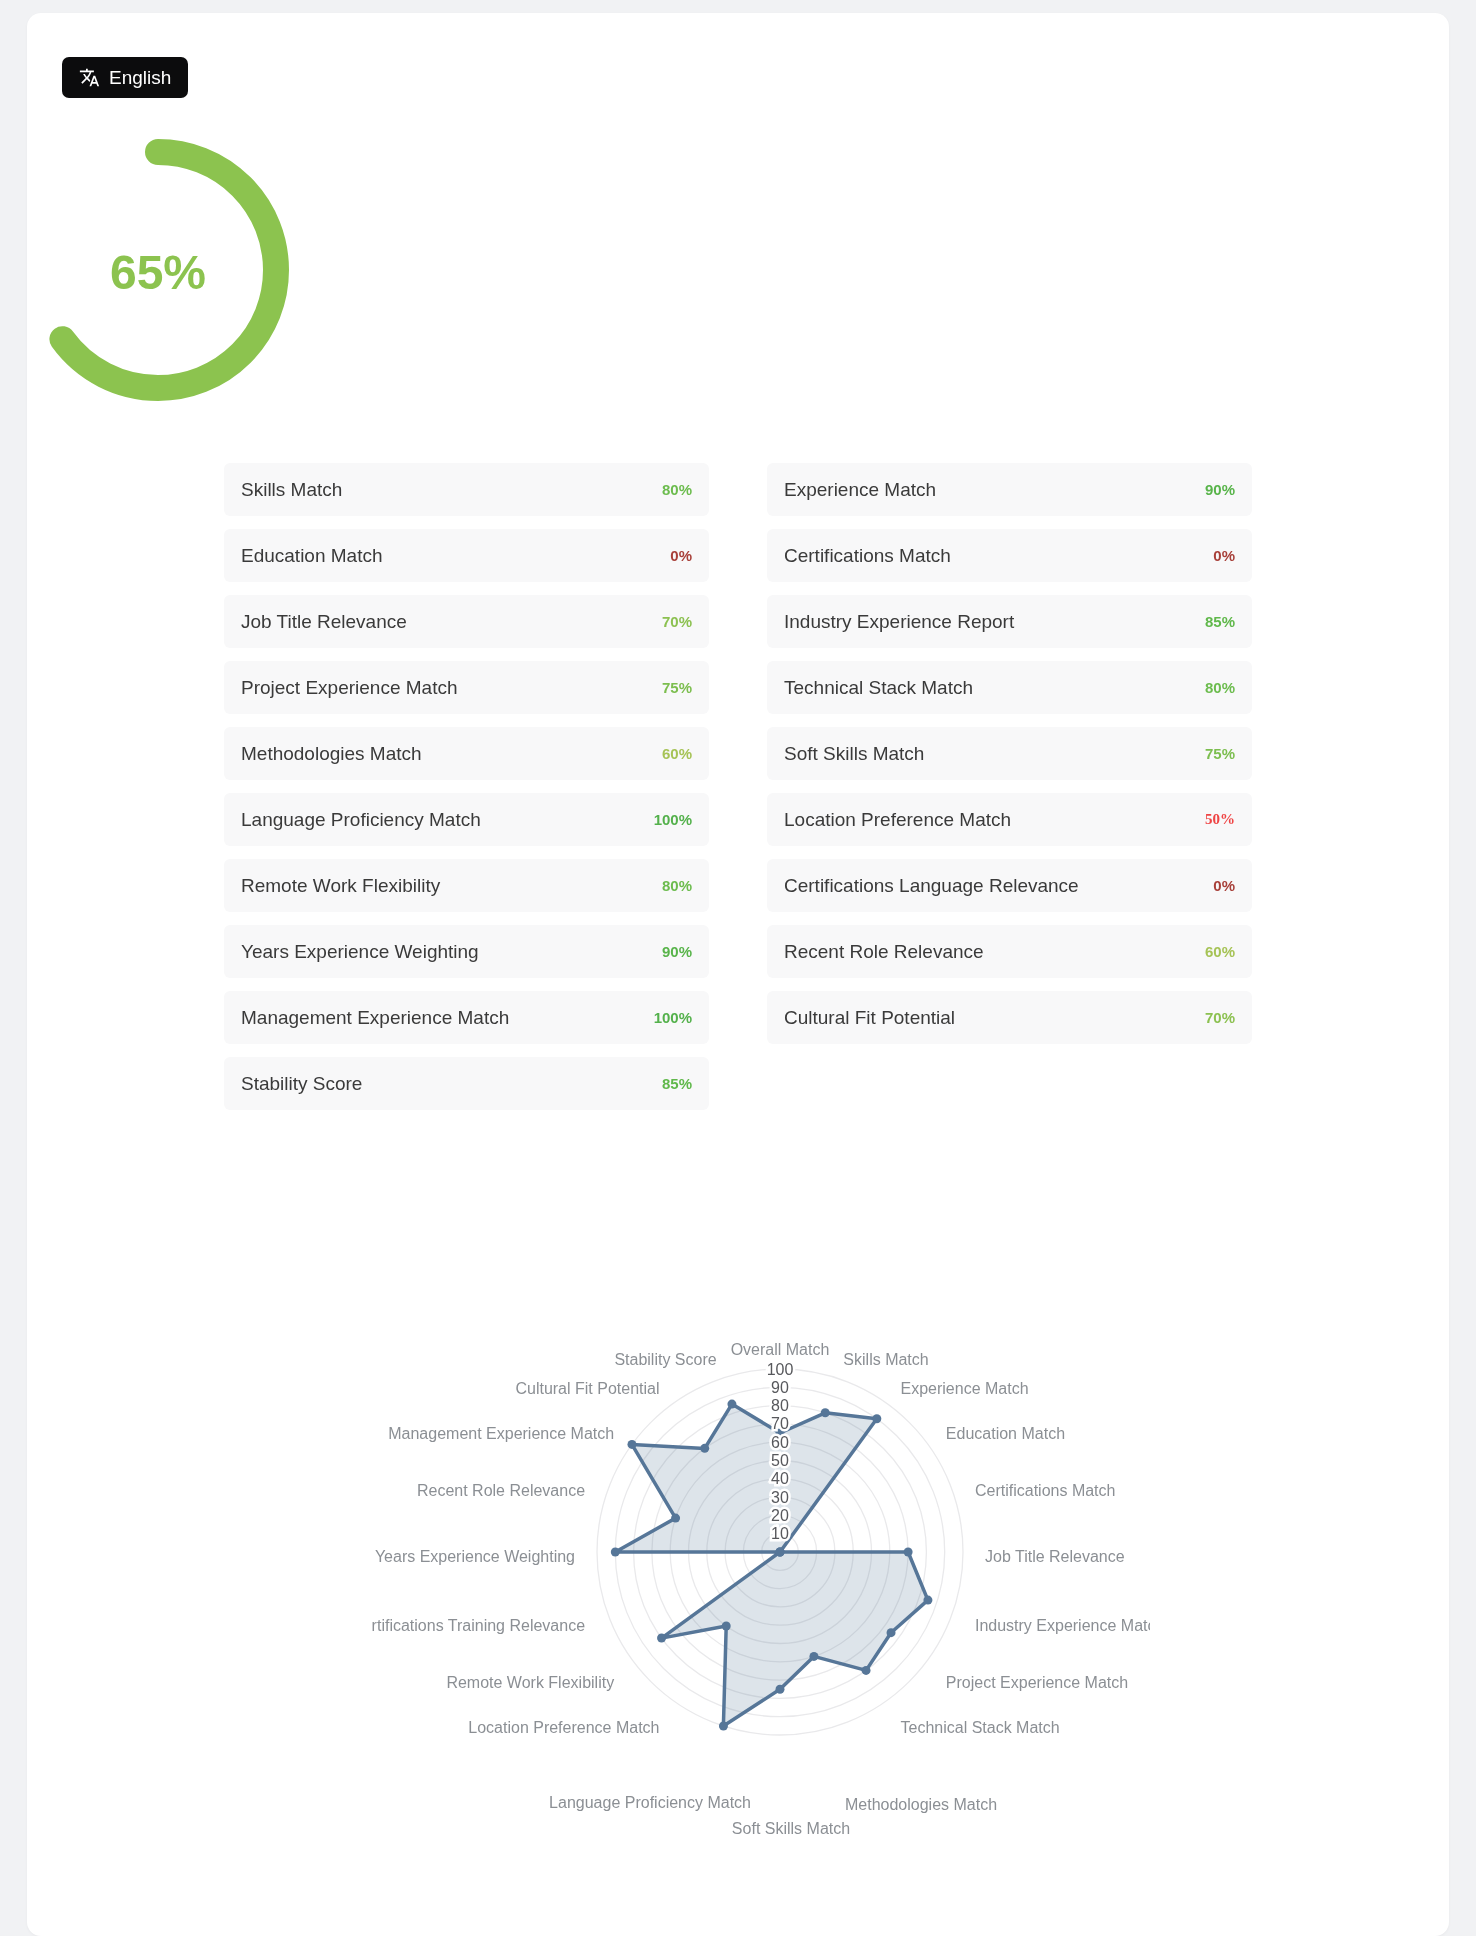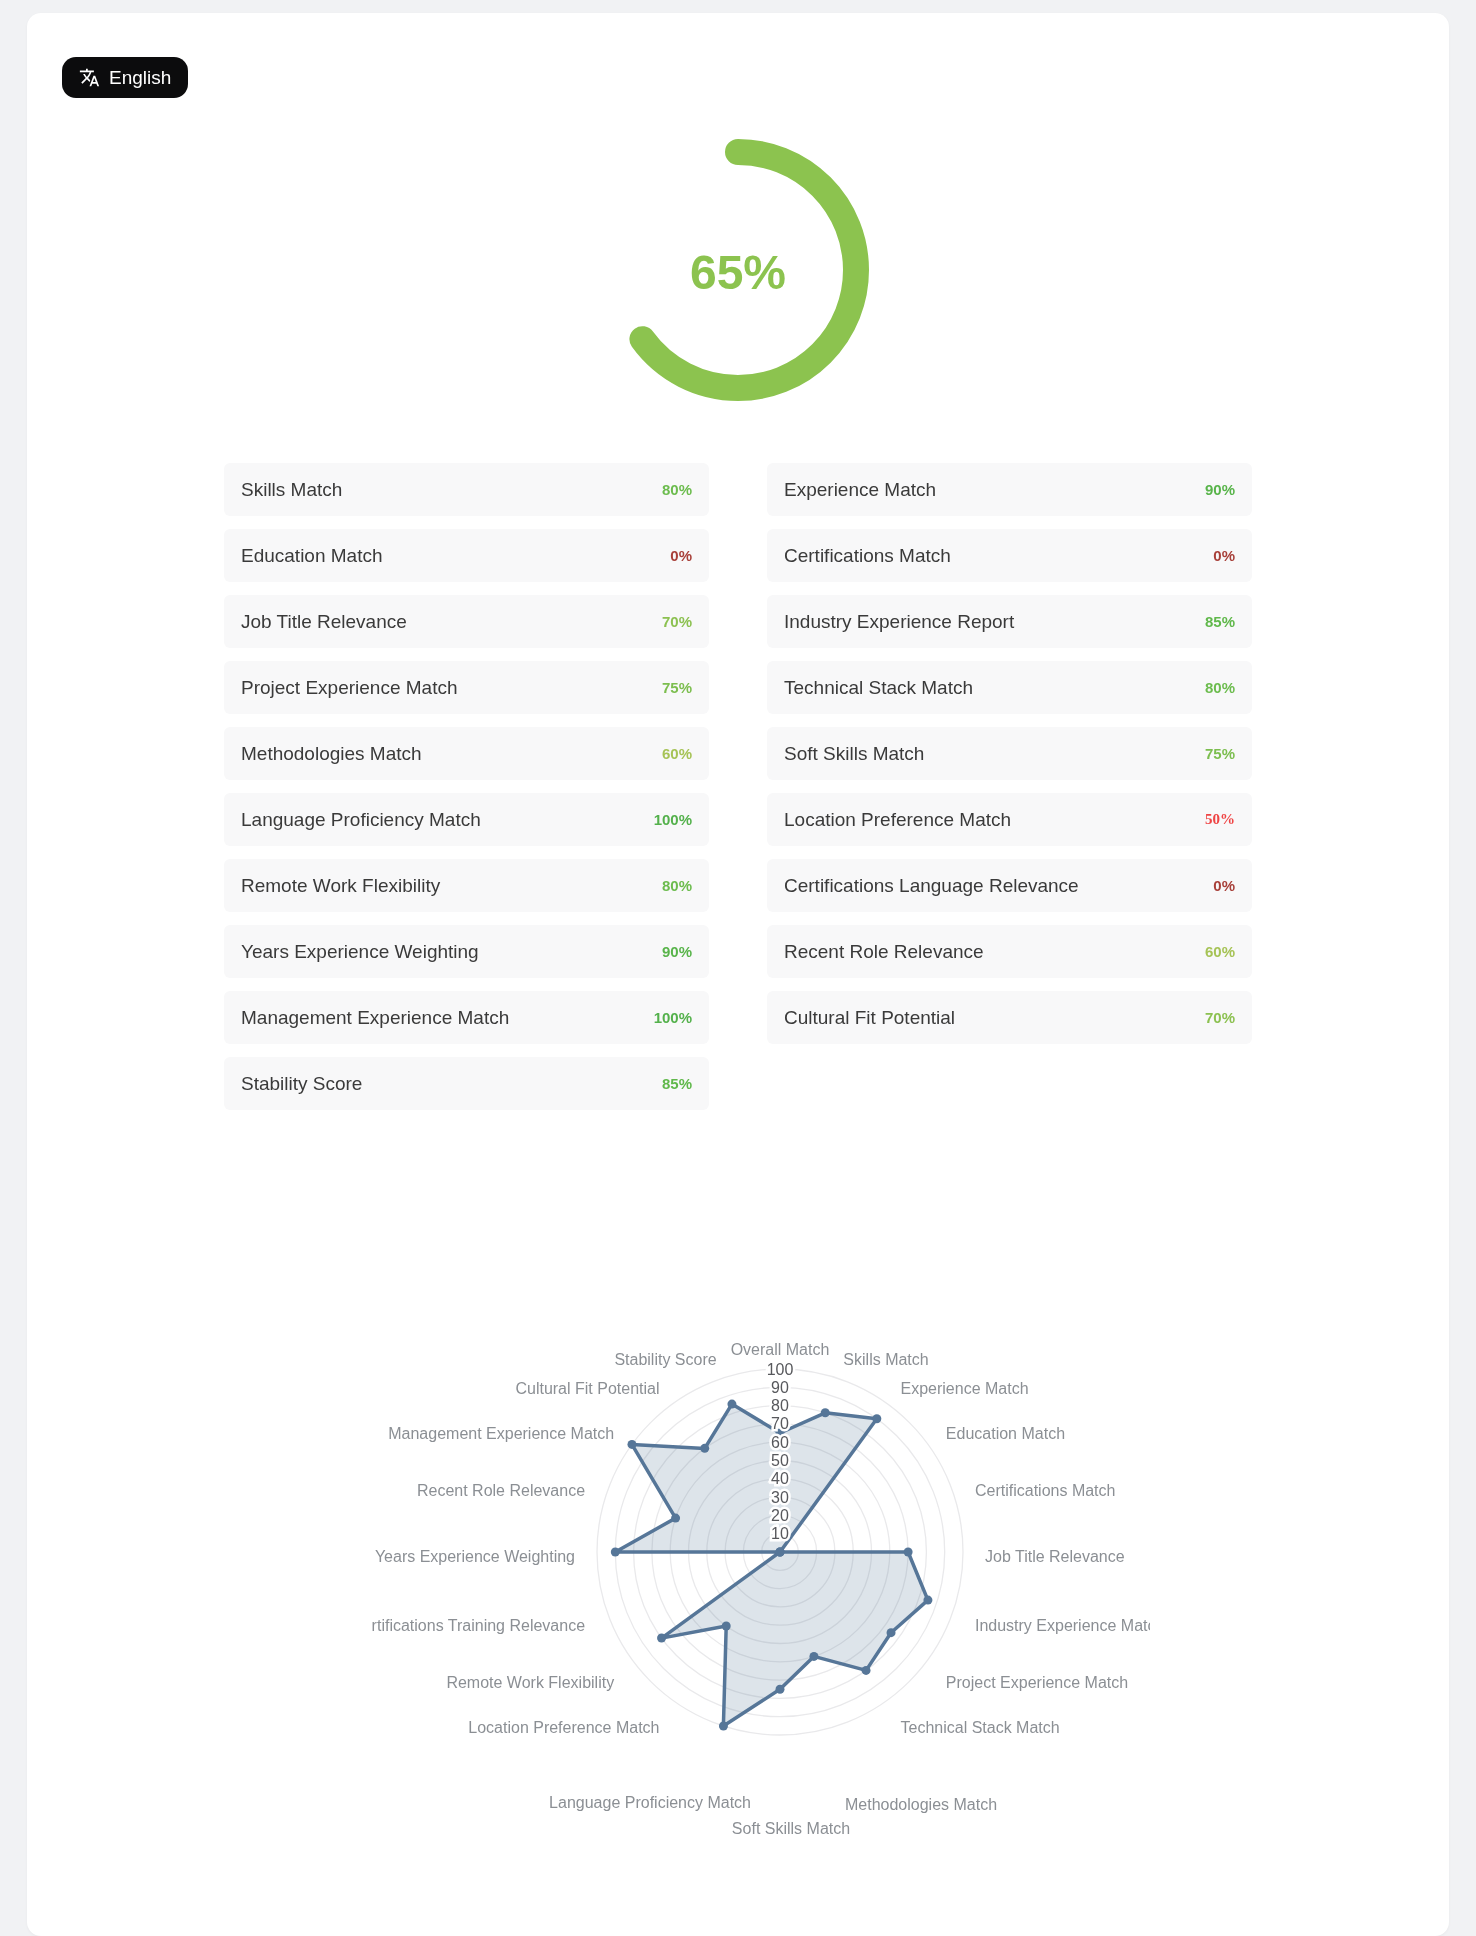--- a/index.html
+++ b/index.html
@@ -1,23 +1,23 @@
 <!DOCTYPE html>
 <html><head>
 <meta charset="utf-8">
 <style>
   html,body{margin:0;padding:0;}
   body{width:1476px;height:1936px;background:#f1f2f4;font-family:"Liberation Sans",sans-serif;position:relative;overflow:hidden;}
   .card{position:absolute;left:27px;top:13px;width:1422px;height:1923px;background:#ffffff;border-radius:14px;box-shadow:0 1px 3px rgba(0,0,0,0.04);}
   .header{display:flex;align-items:flex-start;padding:31px 37px 0 35px;}
   .page-title{flex:1;margin:0;font-size:40px;line-height:48px;font-weight:700;color:#101010;letter-spacing:-0.6px;}
-  .lang-btn{display:flex;align-items:center;gap:9px;background:#0c0c0d;color:#ffffff;border:none;border-radius:14px;height:41px;padding:0 17px;font-size:19px;font-family:"Liberation Sans",sans-serif;margin-top:13px;cursor:pointer;}
+  .lang-btn{display:flex;align-items:center;gap:9px;background:#0c0c0d;color:#ffffff;border:none;border-radius:7px;height:41px;padding:0 17px;font-size:19px;font-family:"Liberation Sans",sans-serif;margin-top:13px;cursor:pointer;}
   .lang-btn svg{display:block;}
   .section-title{margin:66px 0 0;text-align:center;font-size:29px;line-height:34px;font-weight:700;color:#161616;}
-  .gauge-wrap{margin-top:41px;height:262px;text-align:center;}
+  .gauge-wrap{margin-top:41px;height:262px;}
   .gauge-wrap svg{display:inline-block;}
   .grid{width:1028px;margin:62px auto 0;display:flex;gap:58px;}
   .col{width:485px;}
   .row{height:53px;margin-bottom:13px;background:#f8f8f9;border-radius:6px;display:flex;align-items:center;justify-content:space-between;padding:0 17px;box-sizing:border-box;}
   .row .lbl{font-size:19px;color:#3a3a3a;}
   .row .val{font-size:15px;font-weight:700;}
   .radar-wrap{margin:194px 0 0 344px;width:779px;height:538px;}
   svg text{font-family:"Liberation Sans",sans-serif;}
   .axis-label{font-size:16px;fill:#8b8f94;}
   .tick-label{font-size:16px;fill:#57585c;stroke:#ffffff;stroke-width:5px;paint-order:stroke;}

